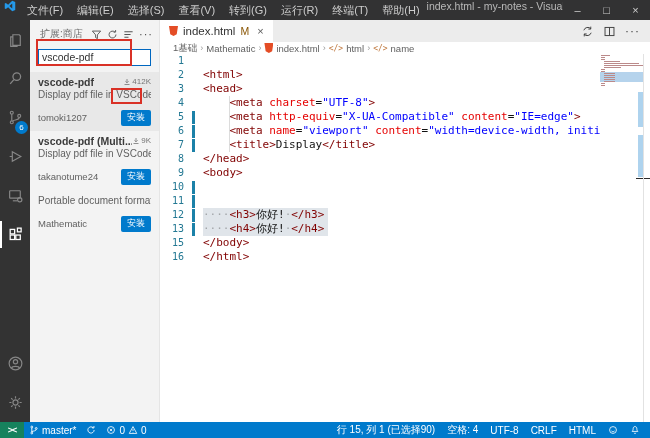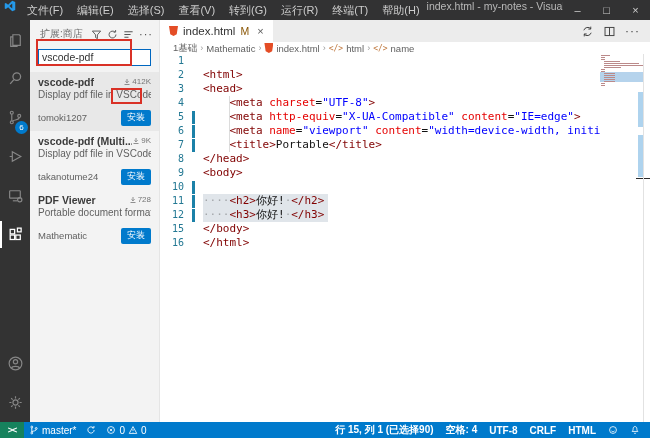--- a/index.html
+++ b/index.html
@@ -99,21 +99,21 @@
   .rm2 { top:81px; height:42px; }
   .mm-dark { position:absolute; right:0; width:14px; top:124px; height:1px; background:#2b2b2b; }
 
   
   .statusbar { position:absolute; left:0; right:0; bottom:0; height:16px; background:#007acc;
     color:#fff; display:flex; align-items:center; font-size:10px; z-index:5; }
   .sb-remote { width:24px; height:16px; background:#16825d; display:flex; align-items:center;
     justify-content:center; font-size:9px; font-weight:bold; letter-spacing:-1px; }
   .st-item { display:flex; align-items:center; gap:3px; padding:0 5px; height:16px; white-space:nowrap; }
   .st-right { margin-left:auto; display:flex; align-items:center; padding-right:4px; }
-  .st-right .st-item { padding:0 6px;font-weight:bold; }
+  .st-right .st-item { padding:0 6px; }
 
   
   .annot { position:absolute; border:2px solid #d93126; z-index:9; pointer-events:none; }
   .annot-search { left:36px; top:39px; width:96px; height:27px; }
   .annot-install { left:111px; top:88px; width:31px; height:16px; }
 
   svg { display:block; }
 </style>
 </head>
 <body>
@@ -277,31 +277,20 @@
       </span>
     </div>
     <div class="ext-desc">Display pdf file in VSCode.</div>
     <div class="ext-row3">
       <span class="ext-pub">takanotume24</span>
       <button class="ext-install">安装</button>
     </div>
   </div>
 
   <div class="ext-item">
-    <div class="ext-row1">
-      <span class="ext-name">PDF Viewer</span>
-      <span class="ext-downloads">
-        <span>
-          <svg width="8" height="8" viewBox="0 0 16 16" fill="none" stroke="#757575" stroke-width="1.6">
-                  <path d="M8 2v7M4.8 6.5L8 9.7l3.2-3.2M3 13h10"></path>
-                </svg>
-        </span>
-        <span class="ext-dl-num">728</span>
-      </span>
-    </div>
     <div class="ext-desc">Portable document format (...</div>
     <div class="ext-row3">
       <span class="ext-pub">Mathematic</span>
       <button class="ext-install">安装</button>
     </div>
   </div>
 </div>
   </div>
 
   <div class="editor">
@@ -345,26 +334,27 @@
     </div>
 
     <div class="code">
       <div>
           <div class="line"><span class="ln">1</span></div>
           <div class="line"><span class="ln">2</span><span class="txt"><span class="tk-t">&lt;html&gt;</span></span></div>
           <div class="line"><span class="ln">3</span><span class="txt"><span class="tk-t">&lt;head&gt;</span></span></div>
           <div class="line guide"><span class="ln">4</span><span class="txt"><span class="tk-p">    </span><span class="tk-t">&lt;meta</span><span class="tk-p"> </span><span class="tk-a">charset</span><span class="tk-p">=</span><span class="tk-v">"UTF-8"</span><span class="tk-t">&gt;</span></span></div>
           <div class="line guide"><span class="ln">5</span><span class="gitbar"></span><span class="txt"><span class="tk-p">    </span><span class="tk-t">&lt;meta</span><span class="tk-p"> </span><span class="tk-a">http-equiv</span><span class="tk-p">=</span><span class="tk-v">"X-UA-Compatible"</span><span class="tk-p"> </span><span class="tk-a">content</span><span class="tk-p">=</span><span class="tk-v">"IE=edge"</span><span class="tk-t">&gt;</span></span></div>
           <div class="line guide"><span class="ln">6</span><span class="gitbar"></span><span class="txt"><span class="tk-p">    </span><span class="tk-t">&lt;meta</span><span class="tk-p"> </span><span class="tk-a">name</span><span class="tk-p">=</span><span class="tk-v">"viewport"</span><span class="tk-p"> </span><span class="tk-a">content</span><span class="tk-p">=</span><span class="tk-v">"width=device-width, initial-s</span></span></div>
-          <div class="line guide"><span class="ln">7</span><span class="gitbar"></span><span class="txt"><span class="tk-p">    </span><span class="tk-t">&lt;title&gt;</span><span class="tk-p">Portable</span><span class="tk-t">&lt;/title&gt;</span></span></div>
+          <div class="line guide"><span class="ln">7</span><span class="gitbar"></span><span class="txt"><span class="tk-p">    </span><span class="tk-t">&lt;title&gt;</span><span class="tk-p">Display</span><span class="tk-t">&lt;/title&gt;</span></span></div>
           <div class="line"><span class="ln">8</span><span class="txt"><span class="tk-t">&lt;/head&gt;</span></span></div>
           <div class="line"><span class="ln">9</span><span class="txt"><span class="tk-t">&lt;body&gt;</span></span></div>
           <div class="line"><span class="ln">10</span><span class="gitbar"></span></div>
-          <div class="line"><span class="ln">11</span><span class="gitbar"></span><span class="txt sel"><span class="tk-w">····</span><span class="tk-t">&lt;h2&gt;</span><span class="tk-p">你好!</span><span class="tk-w">·</span><span class="tk-t">&lt;/h2&gt;</span></span></div>
+          <div class="line"><span class="ln">11</span><span class="gitbar"></span></div>
           <div class="line"><span class="ln">12</span><span class="gitbar"></span><span class="txt sel"><span class="tk-w">····</span><span class="tk-t">&lt;h3&gt;</span><span class="tk-p">你好!</span><span class="tk-w">·</span><span class="tk-t">&lt;/h3&gt;</span></span></div>
+          <div class="line"><span class="ln">13</span><span class="gitbar"></span><span class="txt sel"><span class="tk-w">····</span><span class="tk-t">&lt;h4&gt;</span><span class="tk-p">你好!</span><span class="tk-w">·</span><span class="tk-t">&lt;/h4&gt;</span></span></div>
           <div class="line"><span class="ln">15</span><span class="txt"><span class="tk-t">&lt;/body&gt;</span></span></div>
           <div class="line"><span class="ln">16</span><span class="txt"><span class="tk-t">&lt;/html&gt;</span></span></div>
         </div>
       <div class="minimap">
         <div>
             <div class="mrow">
               <i style="width: 9px; margin-left: 1px;"></i>
             </div>
             <div class="mrow">
               <i style="width: 4px; margin-left: 1px;"></i>

